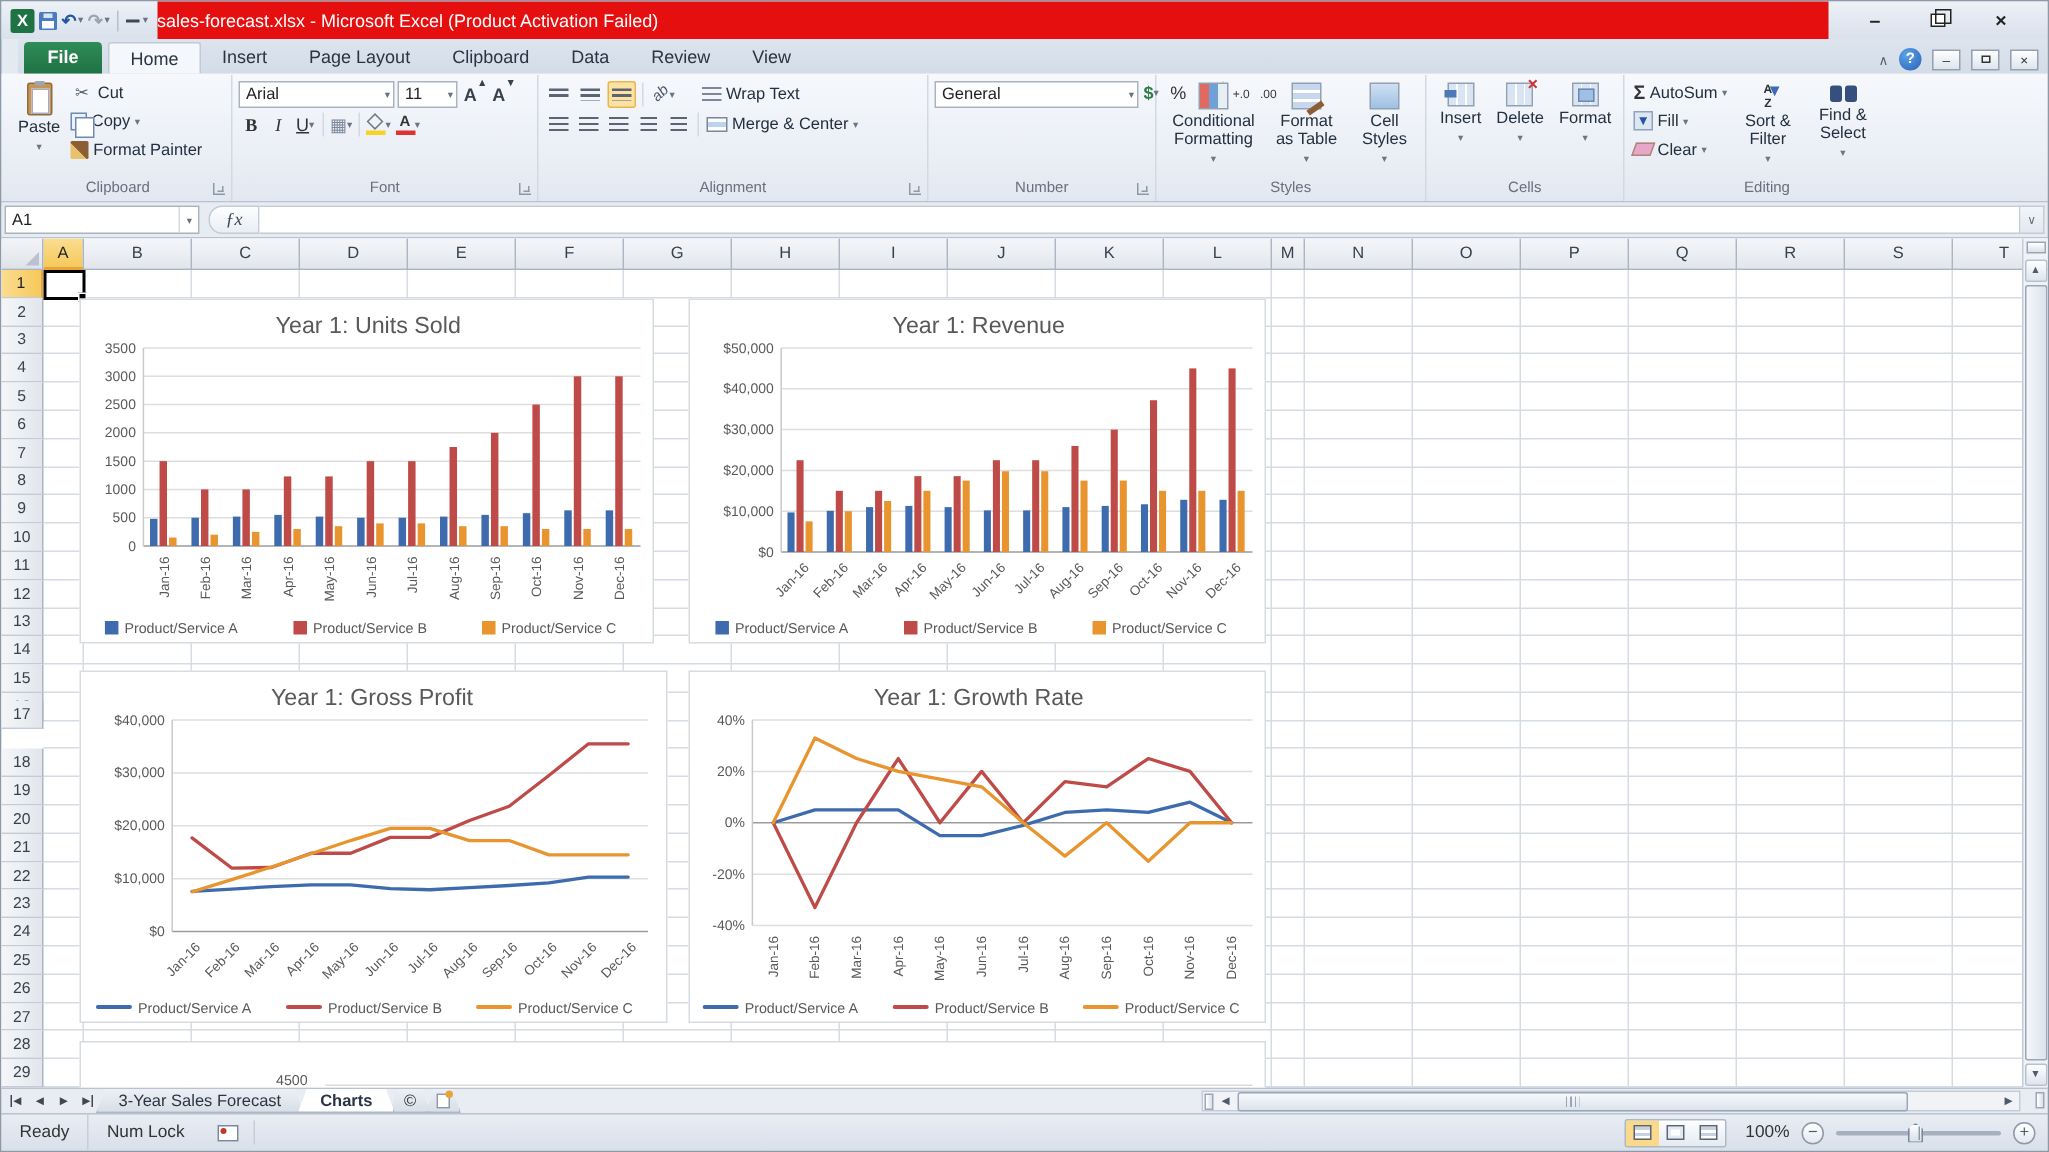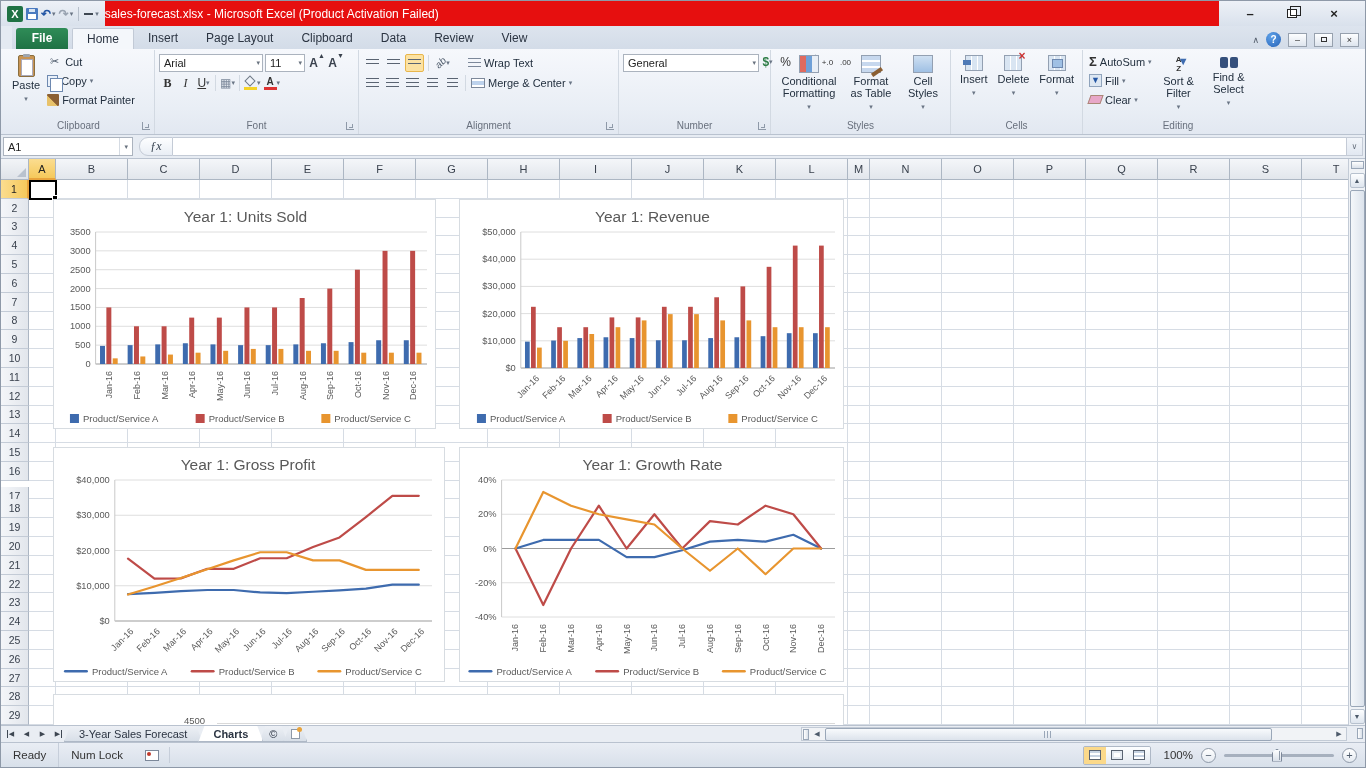--- a/index.html
+++ b/index.html
@@ -525,21 +525,21 @@
       <div class="rowhdr" style="top: 227.724px; height: 18.7931px;">12</div>
       <div class="hline" style="top: 245.517px; width: 1338px;"></div>
       <div class="rowhdr" style="top: 246.517px; height: 18.7931px;">13</div>
       <div class="hline" style="top: 264.31px; width: 1338px;"></div>
       <div class="rowhdr" style="top: 265.31px; height: 18.7931px;">14</div>
       <div class="hline" style="top: 283.103px; width: 1338px;"></div>
       <div class="rowhdr" style="top: 284.103px; height: 18.7931px;">15</div>
       <div class="hline" style="top: 301.897px; width: 1338px;"></div>
       <div class="rowhdr" style="top: 302.897px; height: 18.7931px;">16</div>
       <div class="hline" style="top: 320.69px; width: 1338px;"></div>
-      <div class="rowhdr" style="top: 328px; height: 18.7931px;">17</div>
+      <div class="rowhdr" style="top: 308px; height: 18.7931px;">17</div>
       <div class="hline" style="top: 339.483px; width: 1338px;"></div>
       <div class="rowhdr" style="top: 340.483px; height: 18.7931px;">18</div>
       <div class="hline" style="top: 358.276px; width: 1338px;"></div>
       <div class="rowhdr" style="top: 359.276px; height: 18.7931px;">19</div>
       <div class="hline" style="top: 377.069px; width: 1338px;"></div>
       <div class="rowhdr" style="top: 378.069px; height: 18.7931px;">20</div>
       <div class="hline" style="top: 395.862px; width: 1338px;"></div>
       <div class="rowhdr" style="top: 396.862px; height: 18.7931px;">21</div>
       <div class="hline" style="top: 414.655px; width: 1338px;"></div>
       <div class="rowhdr" style="top: 415.655px; height: 18.7931px;">22</div>

